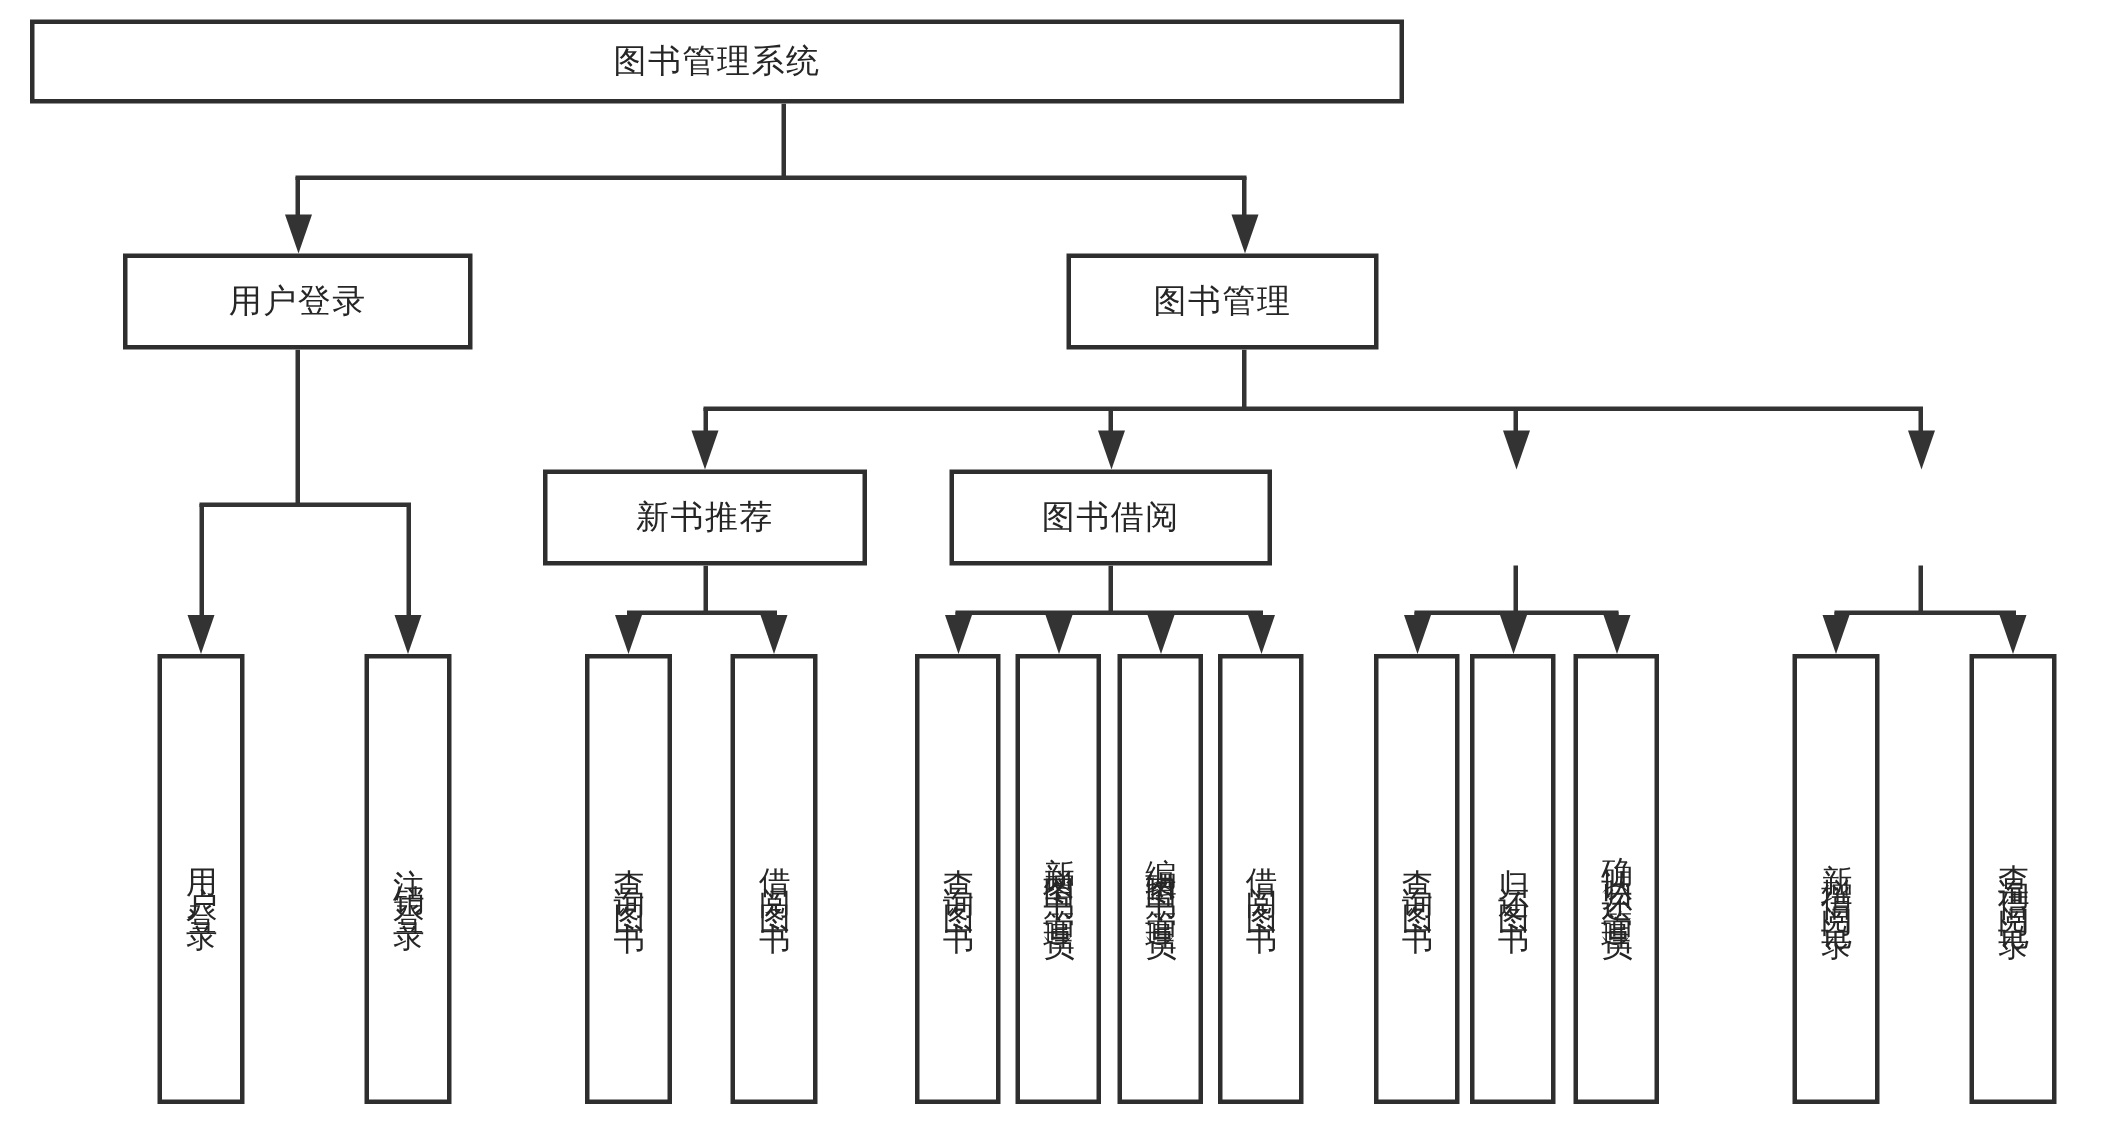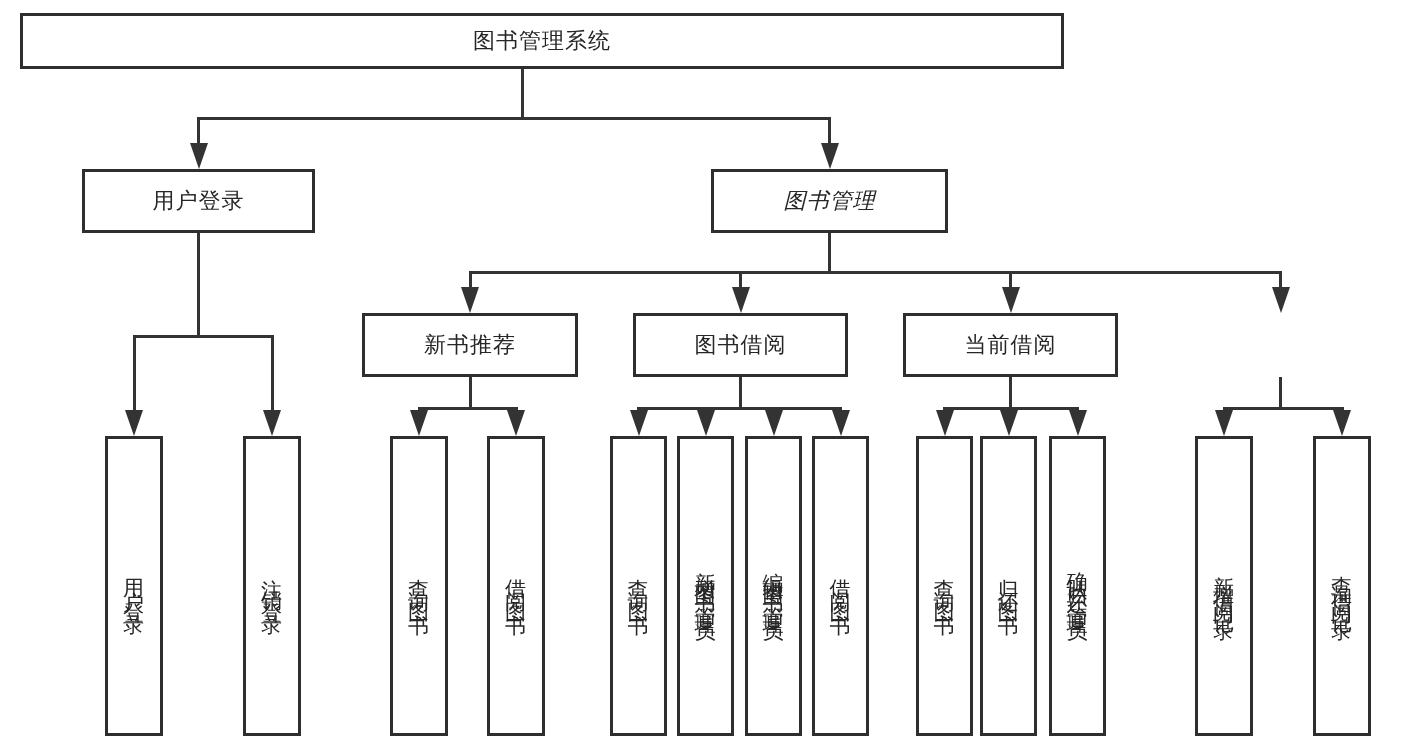--- a/index.html
+++ b/index.html
@@ -110,28 +110,27 @@
       <div class="line" style="left: 1076px; top: 408px; width: 3px; height: 8px;"></div>
       <div class="arrow" style="left: 1068.5px; top: 410px;"></div>
       <div class="line" style="left: 1279px; top: 377px; width: 3px; height: 31px;"></div>
       <div class="line" style="left: 1222.5px; top: 406.5px; width: 121px; height: 3px;"></div>
       <div class="line" style="left: 1222.5px; top: 408px; width: 3px; height: 8px;"></div>
       <div class="arrow" style="left: 1215px; top: 410px;"></div>
       <div class="line" style="left: 1340.5px; top: 408px; width: 3px; height: 8px;"></div>
       <div class="arrow" style="left: 1333px; top: 410px;"></div>
     </div>
 
-  <div class="node" style="left:20px;top:13px;width:1044px;height:56px;">图书管理系统</div>
+  <div class="node" style="left:20px;top:13px;width:916px;height:56px;">图书管理系统</div>
 
   <div class="node" style="left:82px;top:169px;width:233px;height:64px;">用户登录</div>
-  <div class="node" style="left:711px;top:169px;width:237px;height:64px;font-style:italic;">图书管理</div>
+  <div class="node" style="left:711px;top:169px;width:208px;height:64px;">图书管理</div>
 
   <div class="node" style="left:633px;top:313px;width:215px;height:64px;">图书借阅</div>
   <div class="node" style="left:362px;top:313px;width:216px;height:64px;">新书推荐</div>
-  <div class="node" style="left:903px;top:313px;width:215px;height:64px;">当前借阅</div>
 
   <div class="node leaf sp12" style="left:105px;top:436px;width:58px;height:300px;">用户登录</div>
   <div class="node leaf sp12" style="left:243px;top:436px;width:58px;height:300px;">注销登录</div>
 
   <div class="node leaf sp12" style="left:390px;top:436px;width:58px;height:300px;">查询图书</div>
   <div class="node leaf sp12" style="left:487px;top:436px;width:58px;height:300px;">借阅图书</div>
 
   <div class="node leaf sp12" style="left:610px;top:436px;width:57px;height:300px;">查询图书</div>
   <div class="node leaf sp8" style="left:677px;top:436px;width:57px;height:300px;">新增图书（管理员）</div>
   <div class="node leaf sp8" style="left:745px;top:436px;width:57px;height:300px;">编辑图书（管理员）</div>

